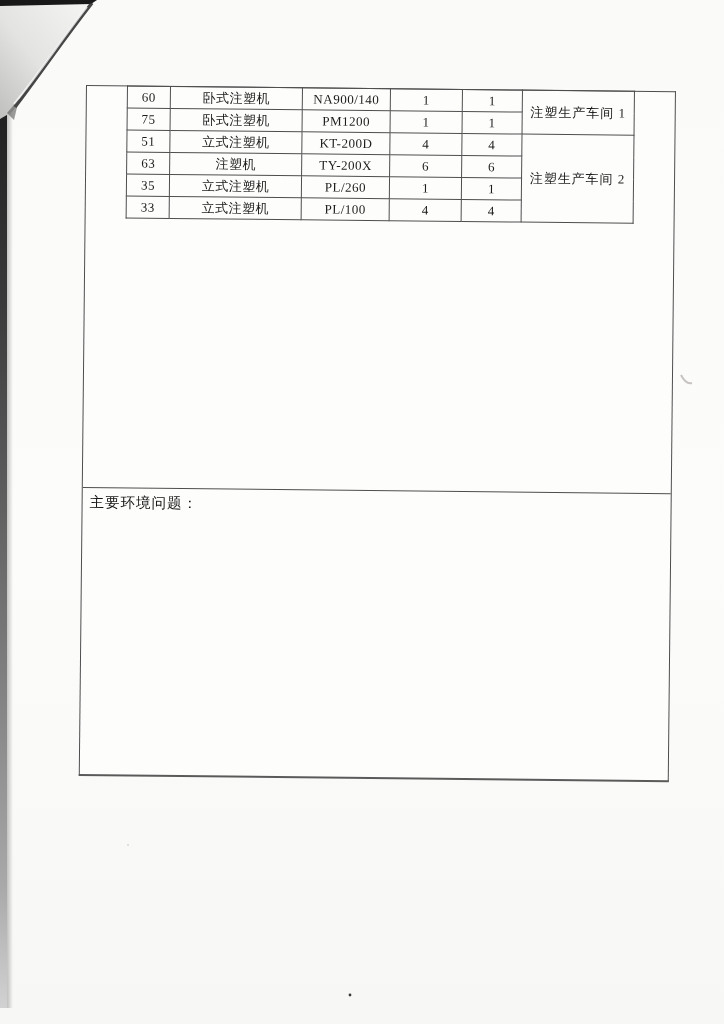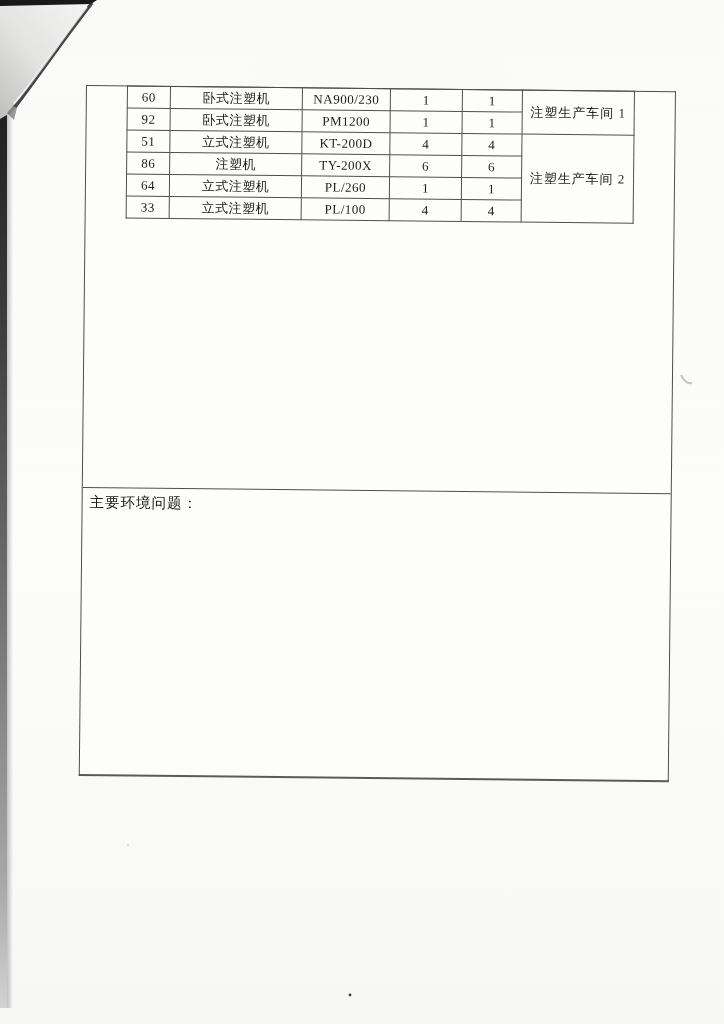--- a/index.html
+++ b/index.html
@@ -115,49 +115,49 @@
           <col style="width:132px">
           <col style="width:88px">
         <col style="width:72px">
           <col style="width:60px">
           <col style="width:112px">
       </colgroup>
       <tbody>
         <tr>
           <td>60</td>
           <td>卧式注塑机</td>
-          <td>NA900/230</td>
+          <td>NA900/140</td>
           <td>1</td>
           <td>1</td>
           <td class="workshop" rowspan="2">注塑生产车间 1</td>
         </tr>
         <tr>
-          <td>92</td>
+          <td>75</td>
           <td>卧式注塑机</td>
           <td>PM1200</td>
           <td>1</td>
           <td>1</td>
         </tr>
         <tr>
           <td>51</td>
           <td>立式注塑机</td>
           <td>KT-200D</td>
           <td>4</td>
           <td>4</td>
           <td class="workshop" rowspan="4">注塑生产车间 2</td>
         </tr>
         <tr>
-          <td>86</td>
+          <td>63</td>
           <td>注塑机</td>
           <td>TY-200X</td>
           <td>6</td>
           <td>6</td>
         </tr>
         <tr>
-          <td>64</td>
+          <td>35</td>
           <td>立式注塑机</td>
           <td>PL/260</td>
           <td>1</td>
           <td>1</td>
         </tr>
         <tr>
           <td>33</td>
           <td>立式注塑机</td>
           <td>PL/100</td>
           <td>4</td>

